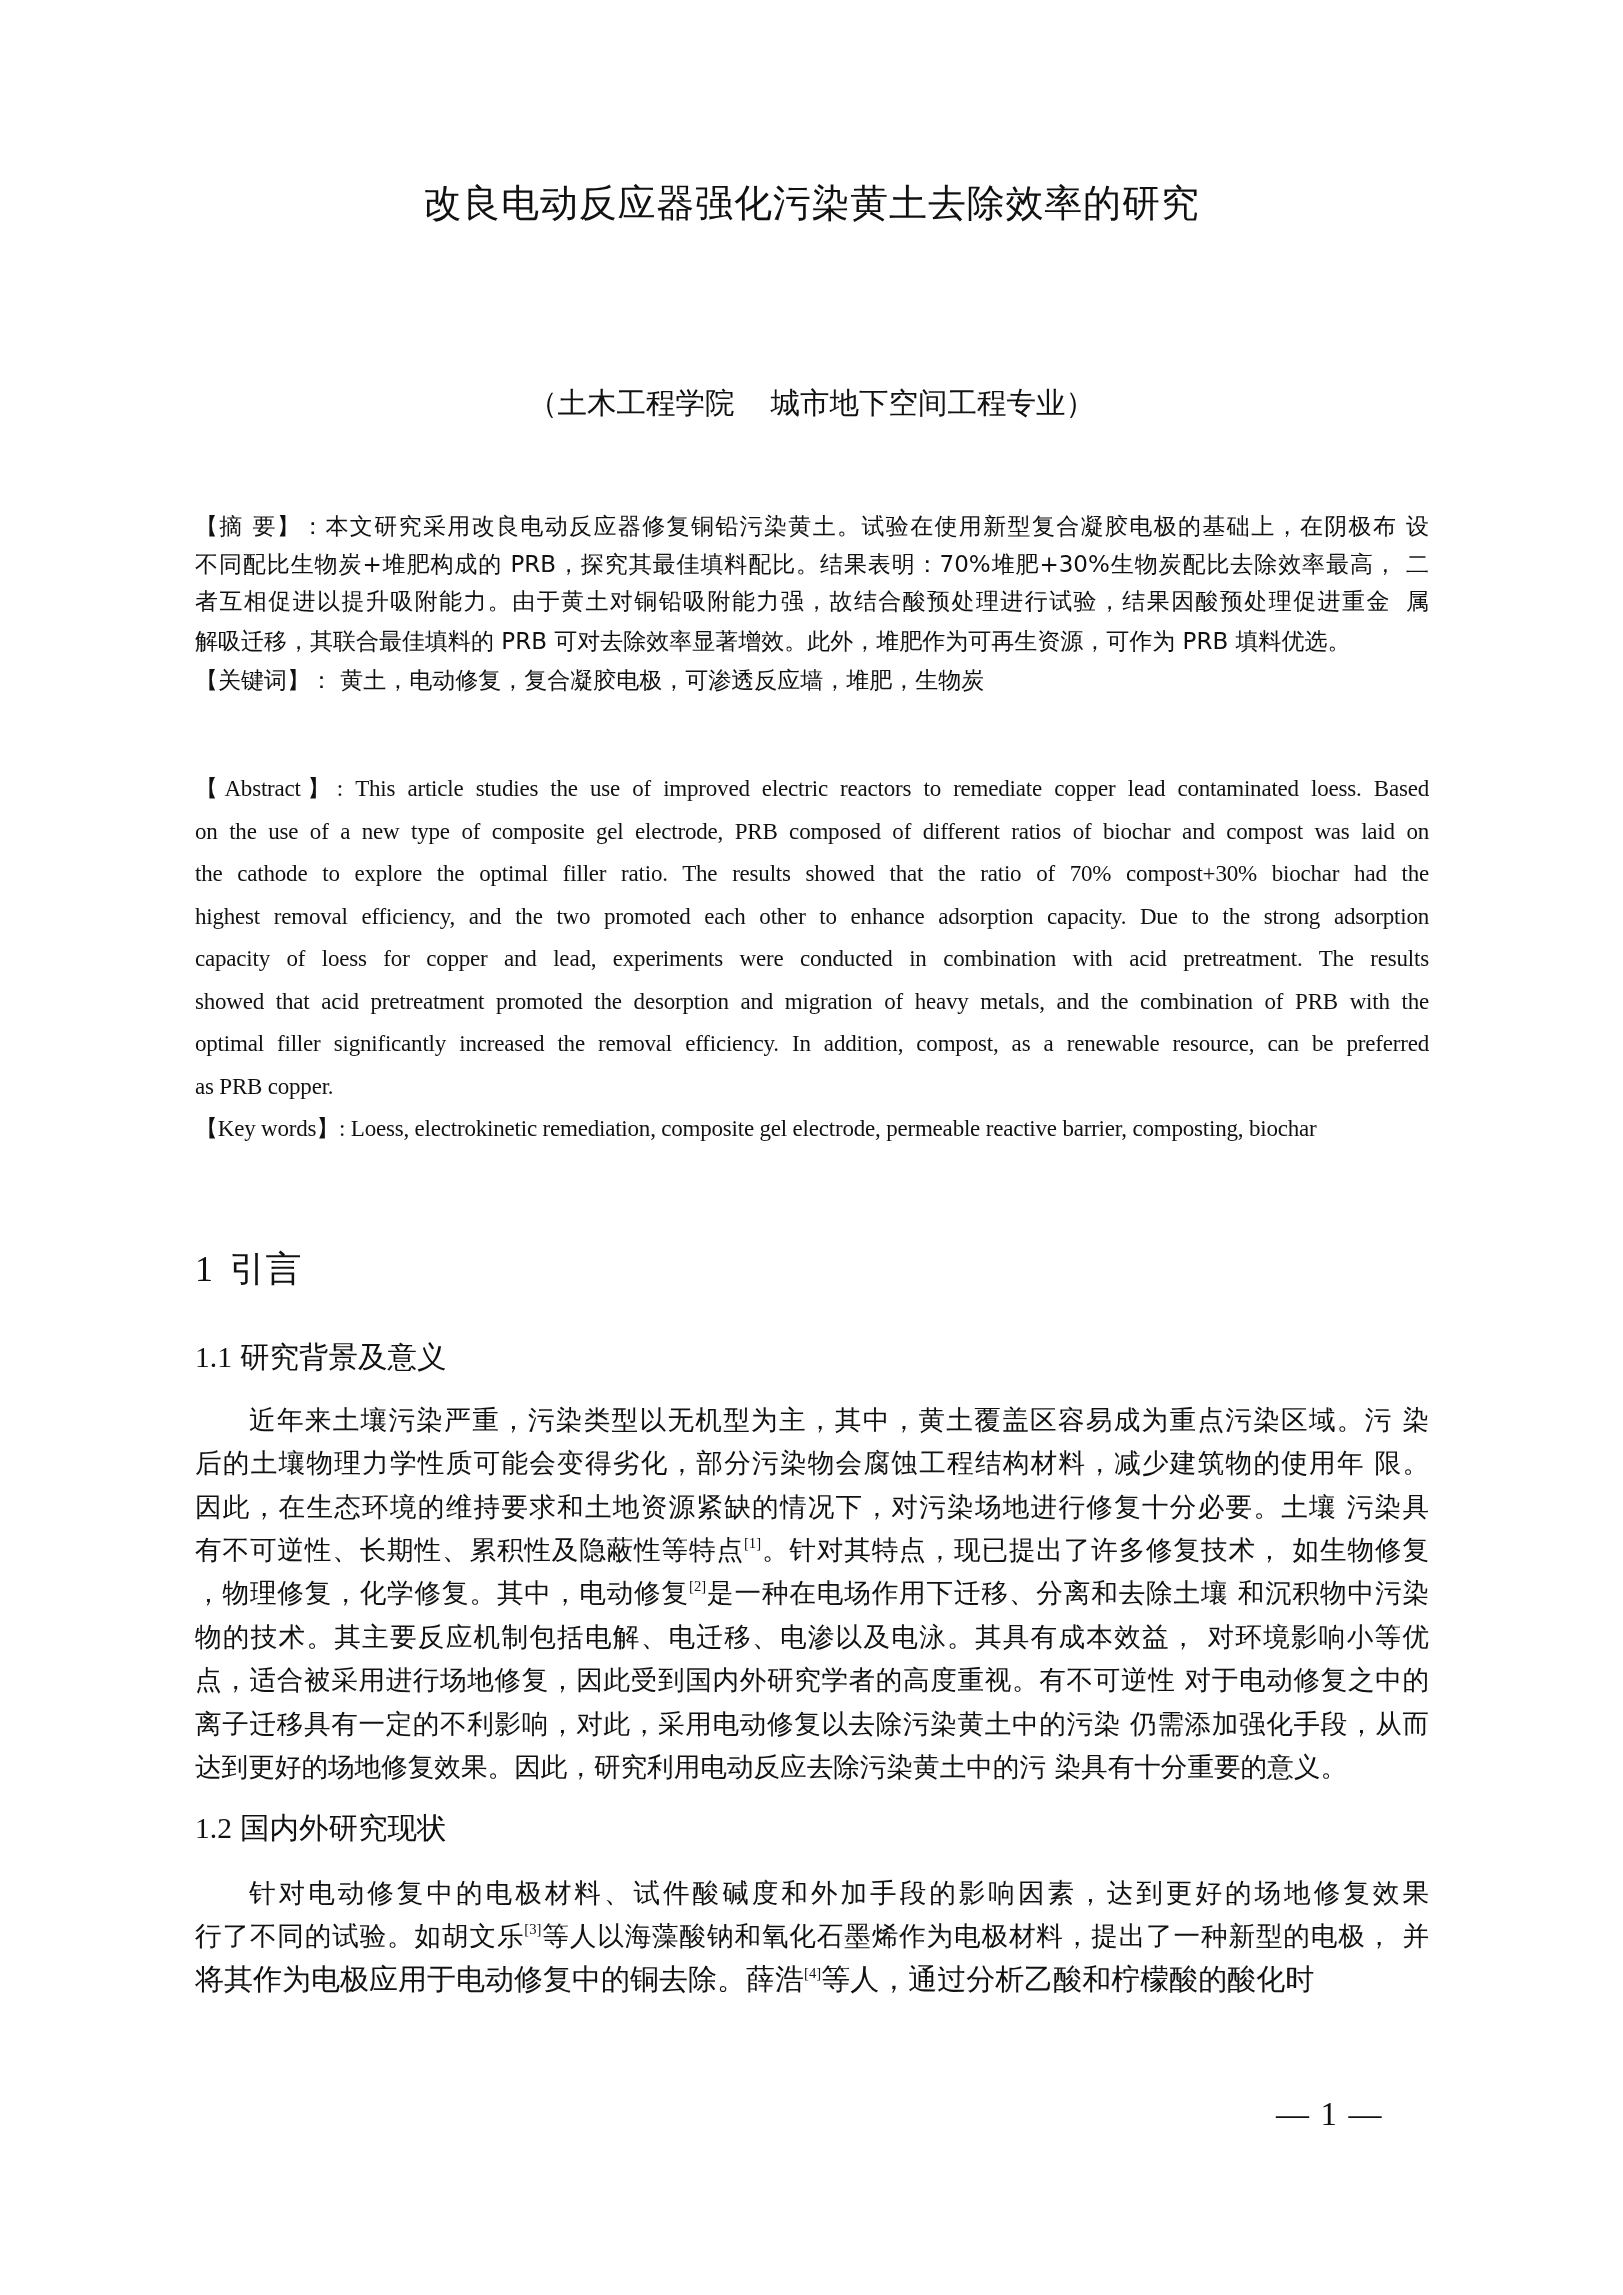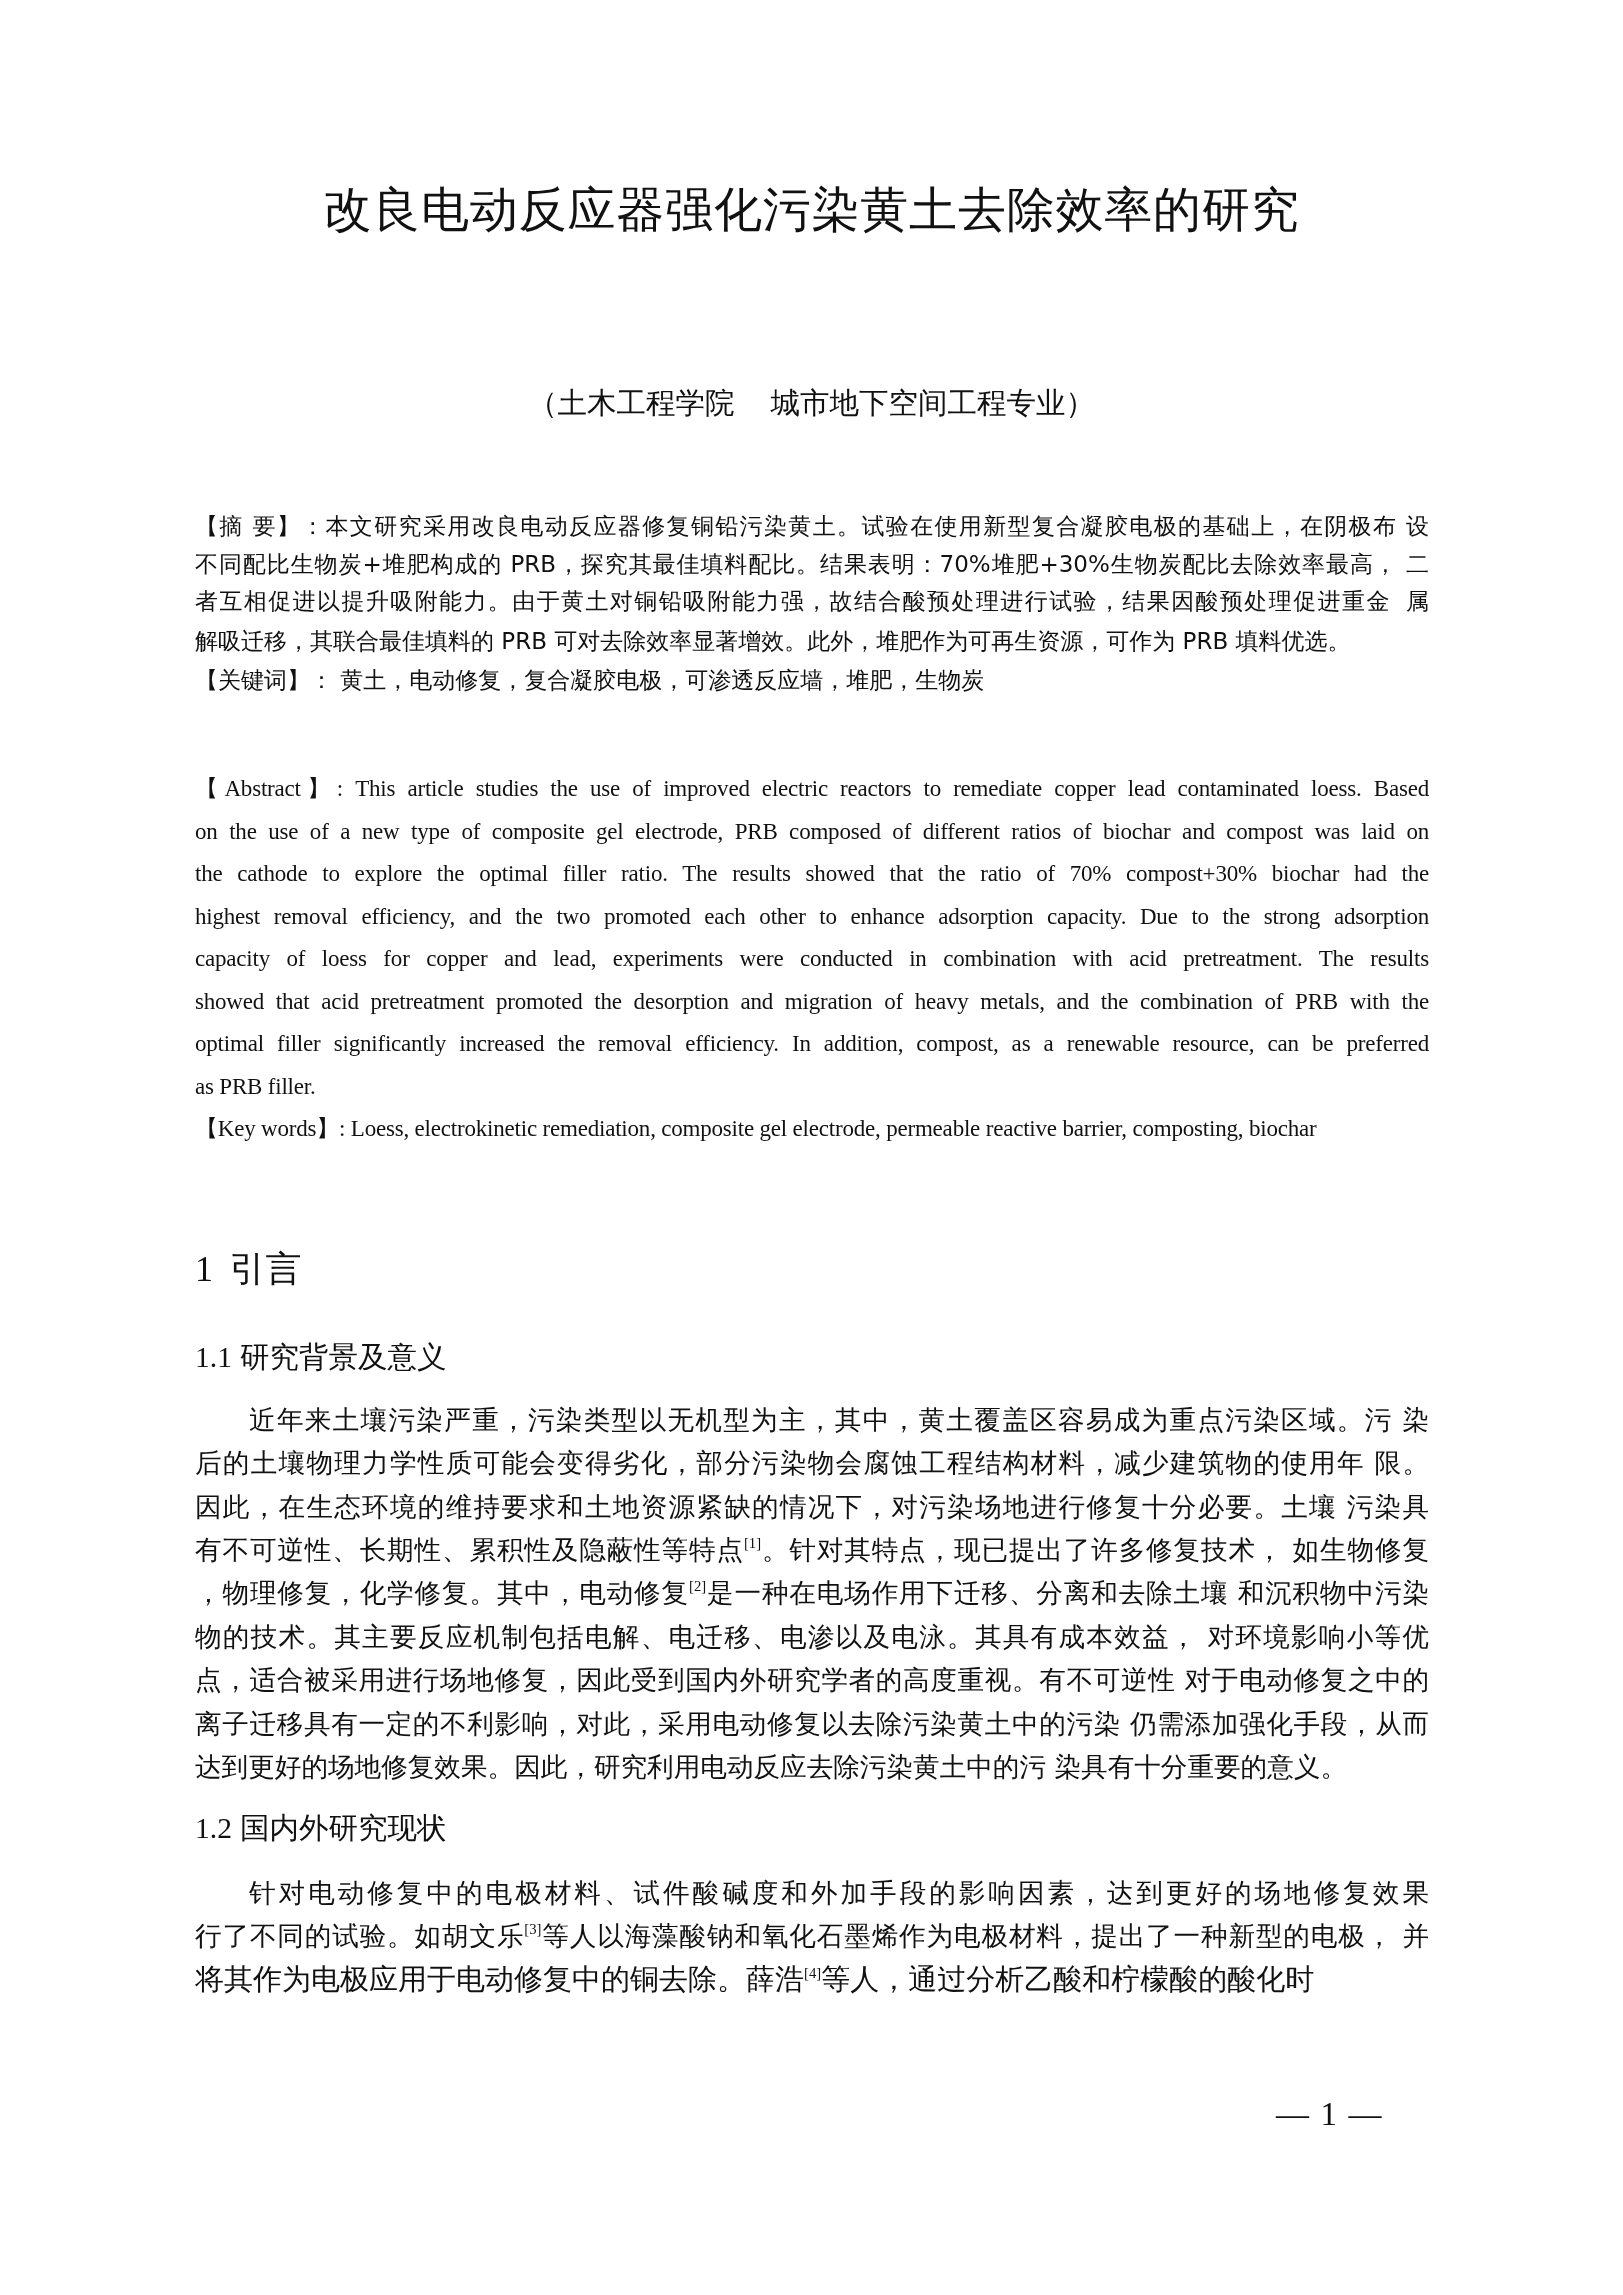--- a/index.html
+++ b/index.html
@@ -1,20 +1,20 @@
 <!DOCTYPE html>
 <html style="font-size:13px"><head>
 <meta charset="utf-8">
 <style>
   html, body { margin: 0; padding: 0; background: #ffffff; }
   body { width: 1623px; height: 2295px; position: relative; overflow: hidden; color: #111111;
          font-family: "DejaVu Sans", "Liberation Sans", sans-serif; }
   .page { position: absolute; left: 0; top: 0; width: 1623px; height: 2295px; background: #fff; }
   .title { position: absolute; top: 178px; left: 0; width: 1623px; text-align: center;
-           font-size: 48px; letter-spacing: 0.8px; }
+           font-size: 38px; letter-spacing: 0.8px; }
   .byline { position: absolute; left: 0; width: 1623px; text-align: center; font-size: 29.5px; }
   .byline .gap { display: inline-block; width: 36px; }
   .author { top: 316px; }
   .affil { top: 384px; }
   .block { position: absolute; left: 195px; width: 1234px; }
   .line { position: absolute; left: 0; width: 1234px; white-space: nowrap;
           text-align: justify; text-align-last: justify; }
   .line.last { text-align-last: left; }
   .cn-abs .line { font-size: 23px; height: 33px; line-height: 33px; }
   .en-abs .line { font-family: "Liberation Serif", "DejaVu Serif", serif; font-size: 23px;
@@ -54,21 +54,21 @@
   </div>
 
   <div class="block en-abs" style="top:772px;">
     <div class="line" style="top:0px;"><span class="label-en">【Abstract】</span><span>: This article studies the use of improved electric reactors to remediate copper lead contaminated loess. Based</span></div>
     <div class="line" style="top:43px;">on the use of a new type of composite gel electrode, PRB composed of different ratios of biochar and compost was laid on</div>
     <div class="line" style="top:85px;">the cathode to explore the optimal filler ratio. The results showed that the ratio of 70% compost+30% biochar had the</div>
     <div class="line" style="top:128px;">highest removal efficiency, and the two promoted each other to enhance adsorption capacity. Due to the strong adsorption</div>
     <div class="line" style="top:170px;">capacity of loess for copper and lead, experiments were conducted in combination with acid pretreatment. The results</div>
     <div class="line" style="top:213px;">showed that acid pretreatment promoted the desorption and migration of heavy metals, and the combination of PRB with the</div>
     <div class="line" style="top:255px;">optimal filler significantly increased the removal efficiency. In addition, compost, as a renewable resource, can be preferred</div>
-    <div class="line last" style="top:298px;">as PRB filler.</div>
+    <div class="line last" style="top:298px;">as PRB copper.</div>
     <div class="line last" style="top:340px;"><span class="label-en">【Key words】</span><span>: Loess, electrokinetic remediation, composite gel electrode, permeable reactive barrier, composting, biochar</span></div>
   </div>
 
   <div class="h1"><span class="num">1</span><span>引言</span></div>
 
   <div class="h2 h2a"><span class="num">1.1</span><span>研究背景及意义</span></div>
 
   <div class="block body" style="top:1400px;">
     <div class="line indent" style="top:0px;">近年来土壤污染严重，污染类型以无机型为主，其中，黄土覆盖区容易成为重点污染区域。污 染</div>
     <div class="line" style="top:43px;">后的土壤物理力学性质可能会变得劣化，部分污染物会腐蚀工程结构材料，减少建筑物的使用年 限。</div>

